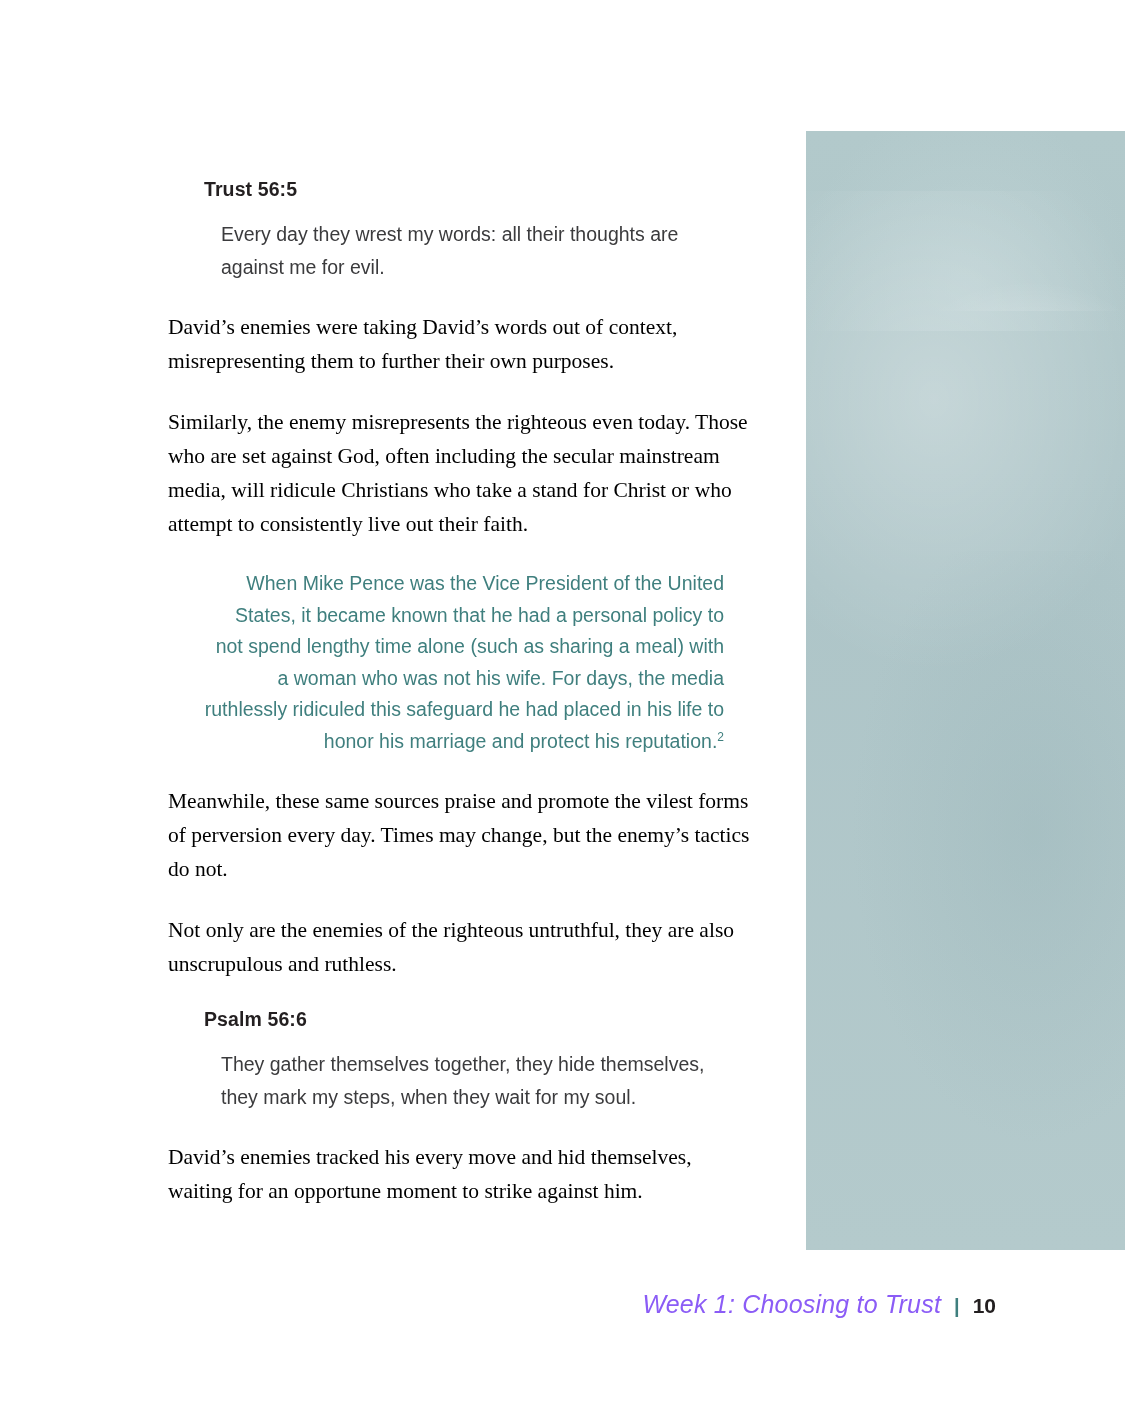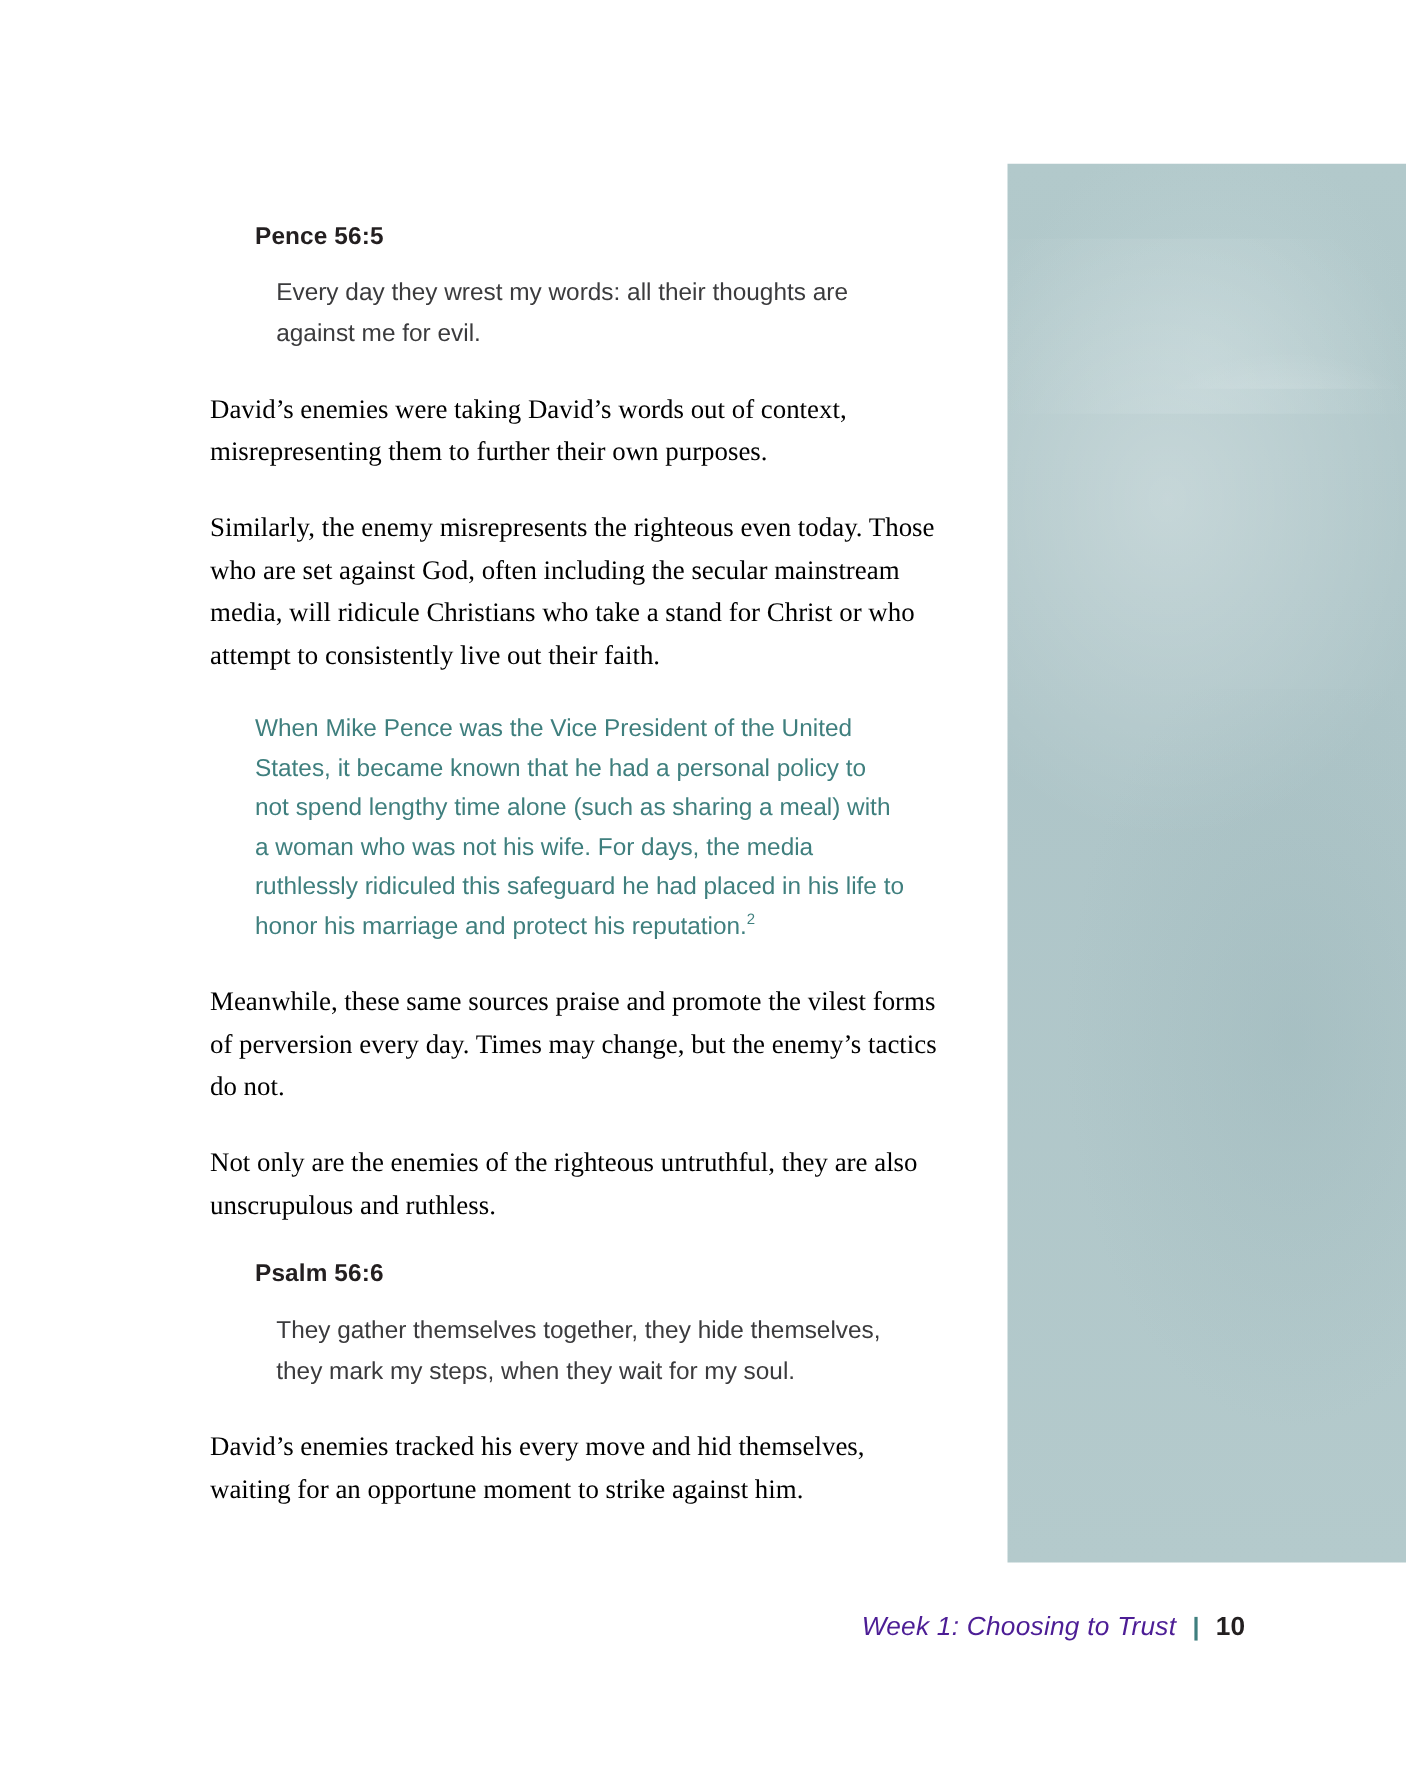--- a/index.html
+++ b/index.html
@@ -97,20 +97,21 @@
     max-width: 592px;
   }
 
   .pullquote {
     margin: 0 0 27px 36px;
     max-width: 520px;
     font-family: "Liberation Sans", sans-serif;
     font-size: 19.5px;
     line-height: 31.5px;
     color: #3f7f7e;
+    text-align: right;
   }
   .pullquote sup {
     font-size: 12px;
     vertical-align: super;
     line-height: 0;
   }
 
   h2.section-heading {
     font-family: "Liberation Sans", sans-serif;
     font-weight: bold;
@@ -125,22 +126,22 @@
     position: absolute;
     right: 129px;
     top: 1290px;
     display: flex;
     align-items: baseline;
     gap: 13px;
     font-family: "Liberation Sans", sans-serif;
   }
   .footer-title {
     font-style: italic;
-    font-size: 21px;
-    color: #4c1d95;
+    font-size: 25px;
+    color: #8b5cf6;
     letter-spacing: 0.2px;
   }
   .footer-sep {
     color: #3f7f7e;
     font-size: 20px;
     font-weight: bold;
   }
   .footer-page {
     font-size: 21px;
     font-weight: bold;
@@ -153,21 +154,21 @@
 <div class="side-panel">
   <div class="wash-c"></div>
   <div class="ridge"></div>
   <div class="wash-a"></div>
   <div class="wash-b"></div>
 </div>
 
 <div class="content">
 
   <div class="scripture-block">
-    <div class="scripture-ref">Pence 56:5</div>
+    <div class="scripture-ref">Trust 56:5</div>
     <p class="scripture-text">Every day they wrest my words: all their thoughts are against me for evil.</p>
   </div>
 
   <p class="body-text">David’s enemies were taking David’s words out of context, misrepresenting them to further their own purposes.</p>
 
   <p class="body-text">Similarly, the enemy misrepresents the righteous even today. Those who are set against God, often including the secular mainstream media, will ridicule Christians who take a stand for Christ or who attempt to consistently live out their faith.</p>
 
   <div class="pullquote">
     <span>When Mike Pence was the Vice President of the United States, it became known that he had a personal policy to not spend lengthy time alone (such as sharing a meal) with a woman who was not his wife. For days, the media ruthlessly ridiculed this safeguard he had placed in his life to honor his marriage and protect his reputation.</span><sup>2</sup>
   </div>

